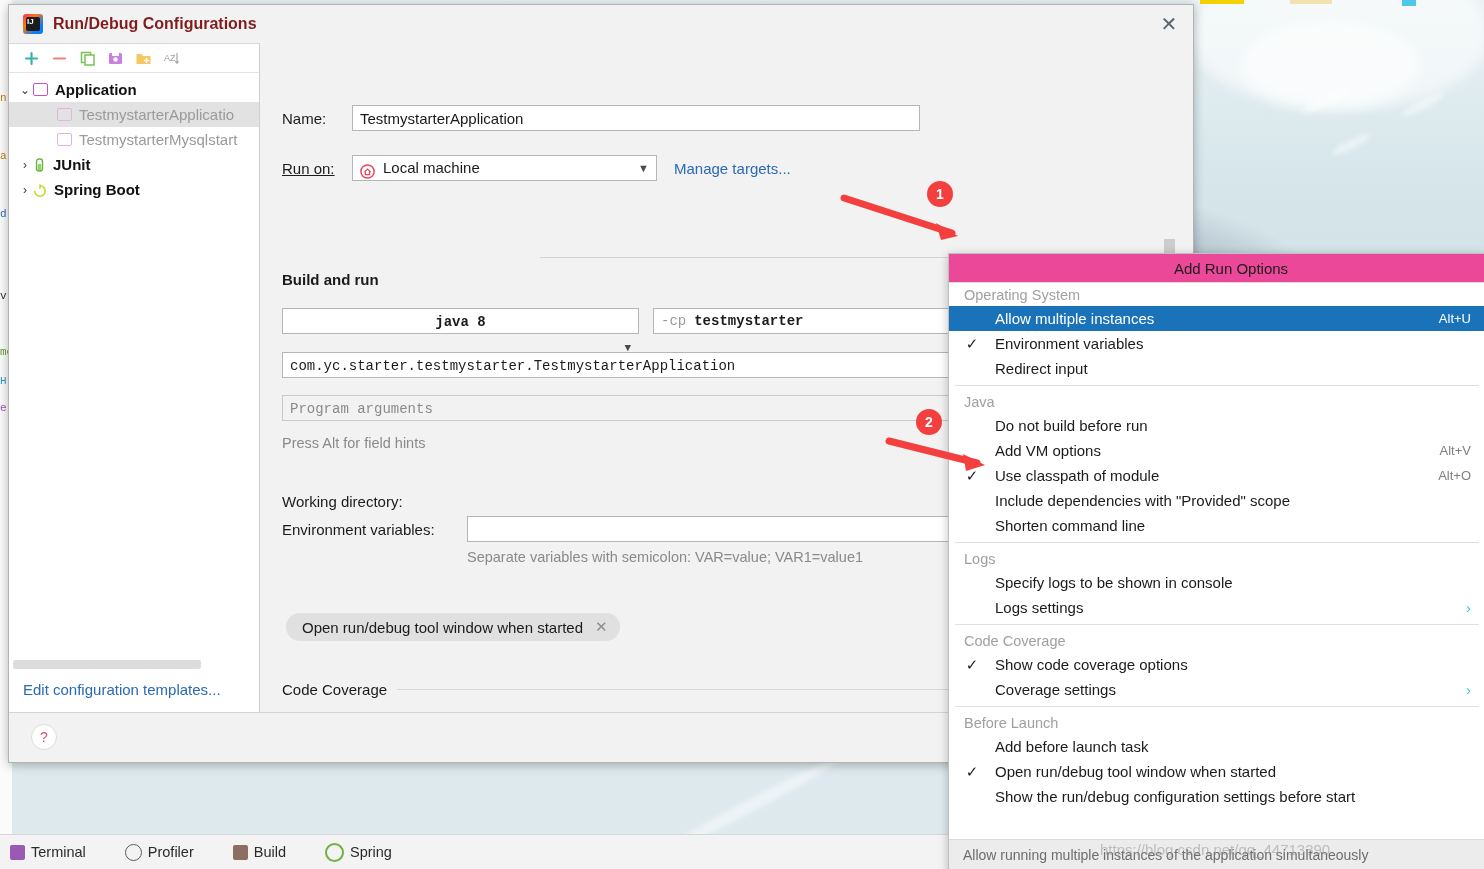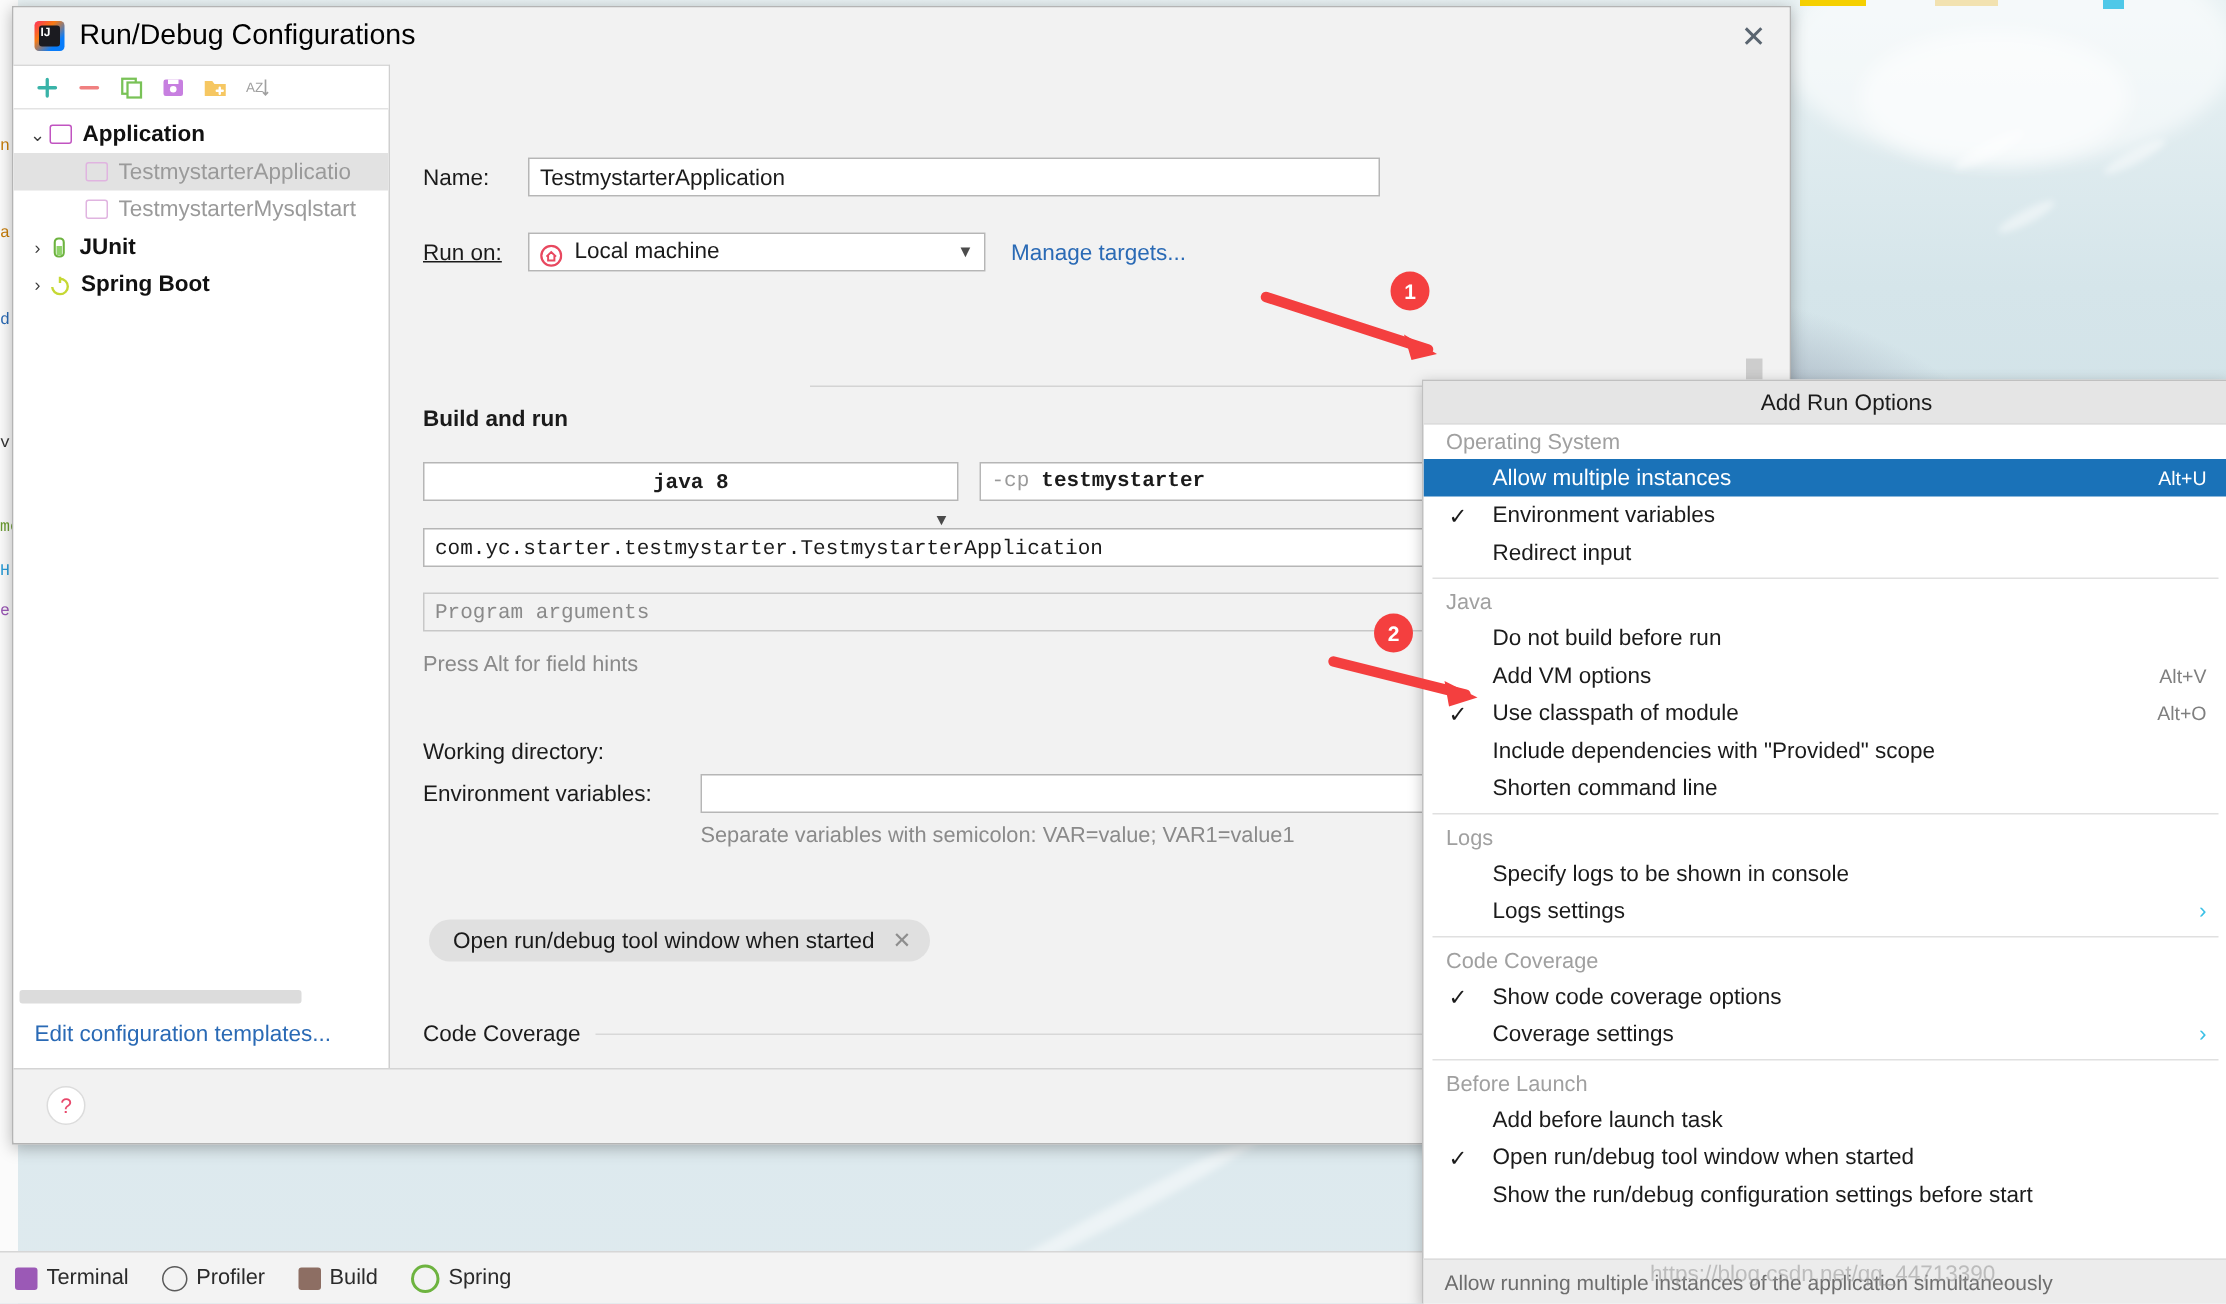--- a/index.html
+++ b/index.html
@@ -20,29 +20,29 @@
   #ide-topbar{position:absolute;left:1180px;top:0;width:304px;height:10px;}
   #ide-topbar i{position:absolute;top:0;height:4px;display:block;}
 
   
   #ide-sliver{position:absolute;left:0;top:0;width:12px;height:869px;background:#fbfbfb;
      font-size:11px;color:#333;overflow:hidden;}
   #ide-sliver span{position:absolute;left:0;font-family:"Liberation Mono",monospace;font-size:11px;}
 
   
   #ide-bottom{position:absolute;left:0;bottom:0;width:1484px;height:34px;background:#f3f3f3;border-top:1px solid #d6d6d6;}
-  #ide-bottom .tools{display:flex;align-items:center;height:34px;padding-left:10px;gap:22px;}
+  #ide-bottom .tools{display:flex;align-items:center;height:34px;padding-left:10px;gap:39px;}
   #ide-bottom .tool{display:flex;align-items:center;gap:6px;font-size:14.5px;color:#2b2b2b;}
   .ticon{width:15px;height:15px;border-radius:2px;display:inline-block;position:relative;flex:0 0 auto;}
 
   
   #dialog{position:absolute;left:8px;top:4px;width:1184px;height:757px;background:#f2f2f2;
     border:1px solid #b4b4b4;box-shadow:0 2px 10px rgba(0,0,0,.28);}
   #titlebar{height:38px;display:flex;align-items:center;padding:0 8px 0 14px;background:#f2f2f2;}
-  #titlebar .apptitle{font-size:19px;font-weight:normal;color:#000000;margin-left:10px;}
+  #titlebar .apptitle{font-size:16px;font-weight:bold;color:#7f1d1d;margin-left:10px;}
   #ij-logo{width:20px;height:20px;border-radius:3px;
      background:linear-gradient(135deg,#fe315d 0%,#f97a12 35%,#087cfa 75%,#087cfa 100%);
      position:relative;flex:0 0 auto;}
   #ij-logo::after{content:"";position:absolute;left:3px;top:3px;width:14px;height:14px;background:#1b1b20;border-radius:2px;}
   #ij-logo::before{content:"IJ";position:absolute;z-index:2;left:4px;top:3px;color:#fff;font-size:8px;font-weight:bold;font-family:"Liberation Sans",sans-serif;}
   #close-btn{margin-left:auto;width:32px;height:32px;display:flex;align-items:center;justify-content:center;
      color:#5a6570;font-size:20px;cursor:pointer;}
 
   #dlgbody{display:flex;height:669px;}
   
@@ -82,21 +82,21 @@
   #vscroll{position:absolute;right:18px;top:196px;width:11px;height:500px;background:#f2f2f2;}
   #vscroll .thumb{position:absolute;left:0;top:0;width:11px;height:72px;background:#cdcdcd;border-radius:0;}
 
   #footer{height:48px;border-top:1px solid #d4d4d4;display:flex;align-items:center;padding:0 0 0 22px;background:#f2f2f2;}
   #help{width:24px;height:24px;border-radius:50%;border:1px solid #dcdcdc;background:#fff;display:flex;align-items:center;justify-content:center;color:#e8486b;font-size:14px;cursor:pointer;}
   #ok{margin-left:auto;margin-right:0;background:#4a87c9;color:#fff;border:1px solid #3e76b2;height:30px;min-width:136px;font-size:15px;cursor:pointer;}
 
   
   #popup{position:absolute;left:948px;top:253px;width:536px;height:616px;background:#fff;
     border:1px solid #c0c0c0;box-shadow:0 2px 9px rgba(0,0,0,.25);font-size:15px;overflow:hidden;}
-  #popup-title{height:28px;background:#e5e5e5;display:flex;align-items:center;justify-content:center;
+  #popup-title{height:28px;background:#ec4899;display:flex;align-items:center;justify-content:center;
     font-size:15px;color:#1b1b1b;border-bottom:1px solid #dcdcdc;padding-left:28px;}
   .group-label{padding:4px 0 3px 15px;color:#a0a0a0;font-size:14.5px;}
   .mitem{height:25px;display:flex;align-items:center;padding:0 14px 0 0;color:#1b1b1b;cursor:pointer;white-space:nowrap;}
   .mitem .tick{width:46px;text-align:center;font-size:15px;color:#1b1b1b;flex:0 0 auto;}
   .mitem .mtext{flex:1;}
   .mitem .accel{color:#7f7f7f;font-size:13px;margin-left:auto;padding-left:18px;}
   .mitem .arrow{color:#3bc0e6;font-size:15px;margin-left:auto;padding-left:18px;}
   .mitem.hl{background:#1a72b8;color:#fff;}
   .mitem.hl .accel,.mitem.hl .tick{color:#fff;}
   .msep{height:1px;background:#e0e0e0;margin:4px 6px;}

